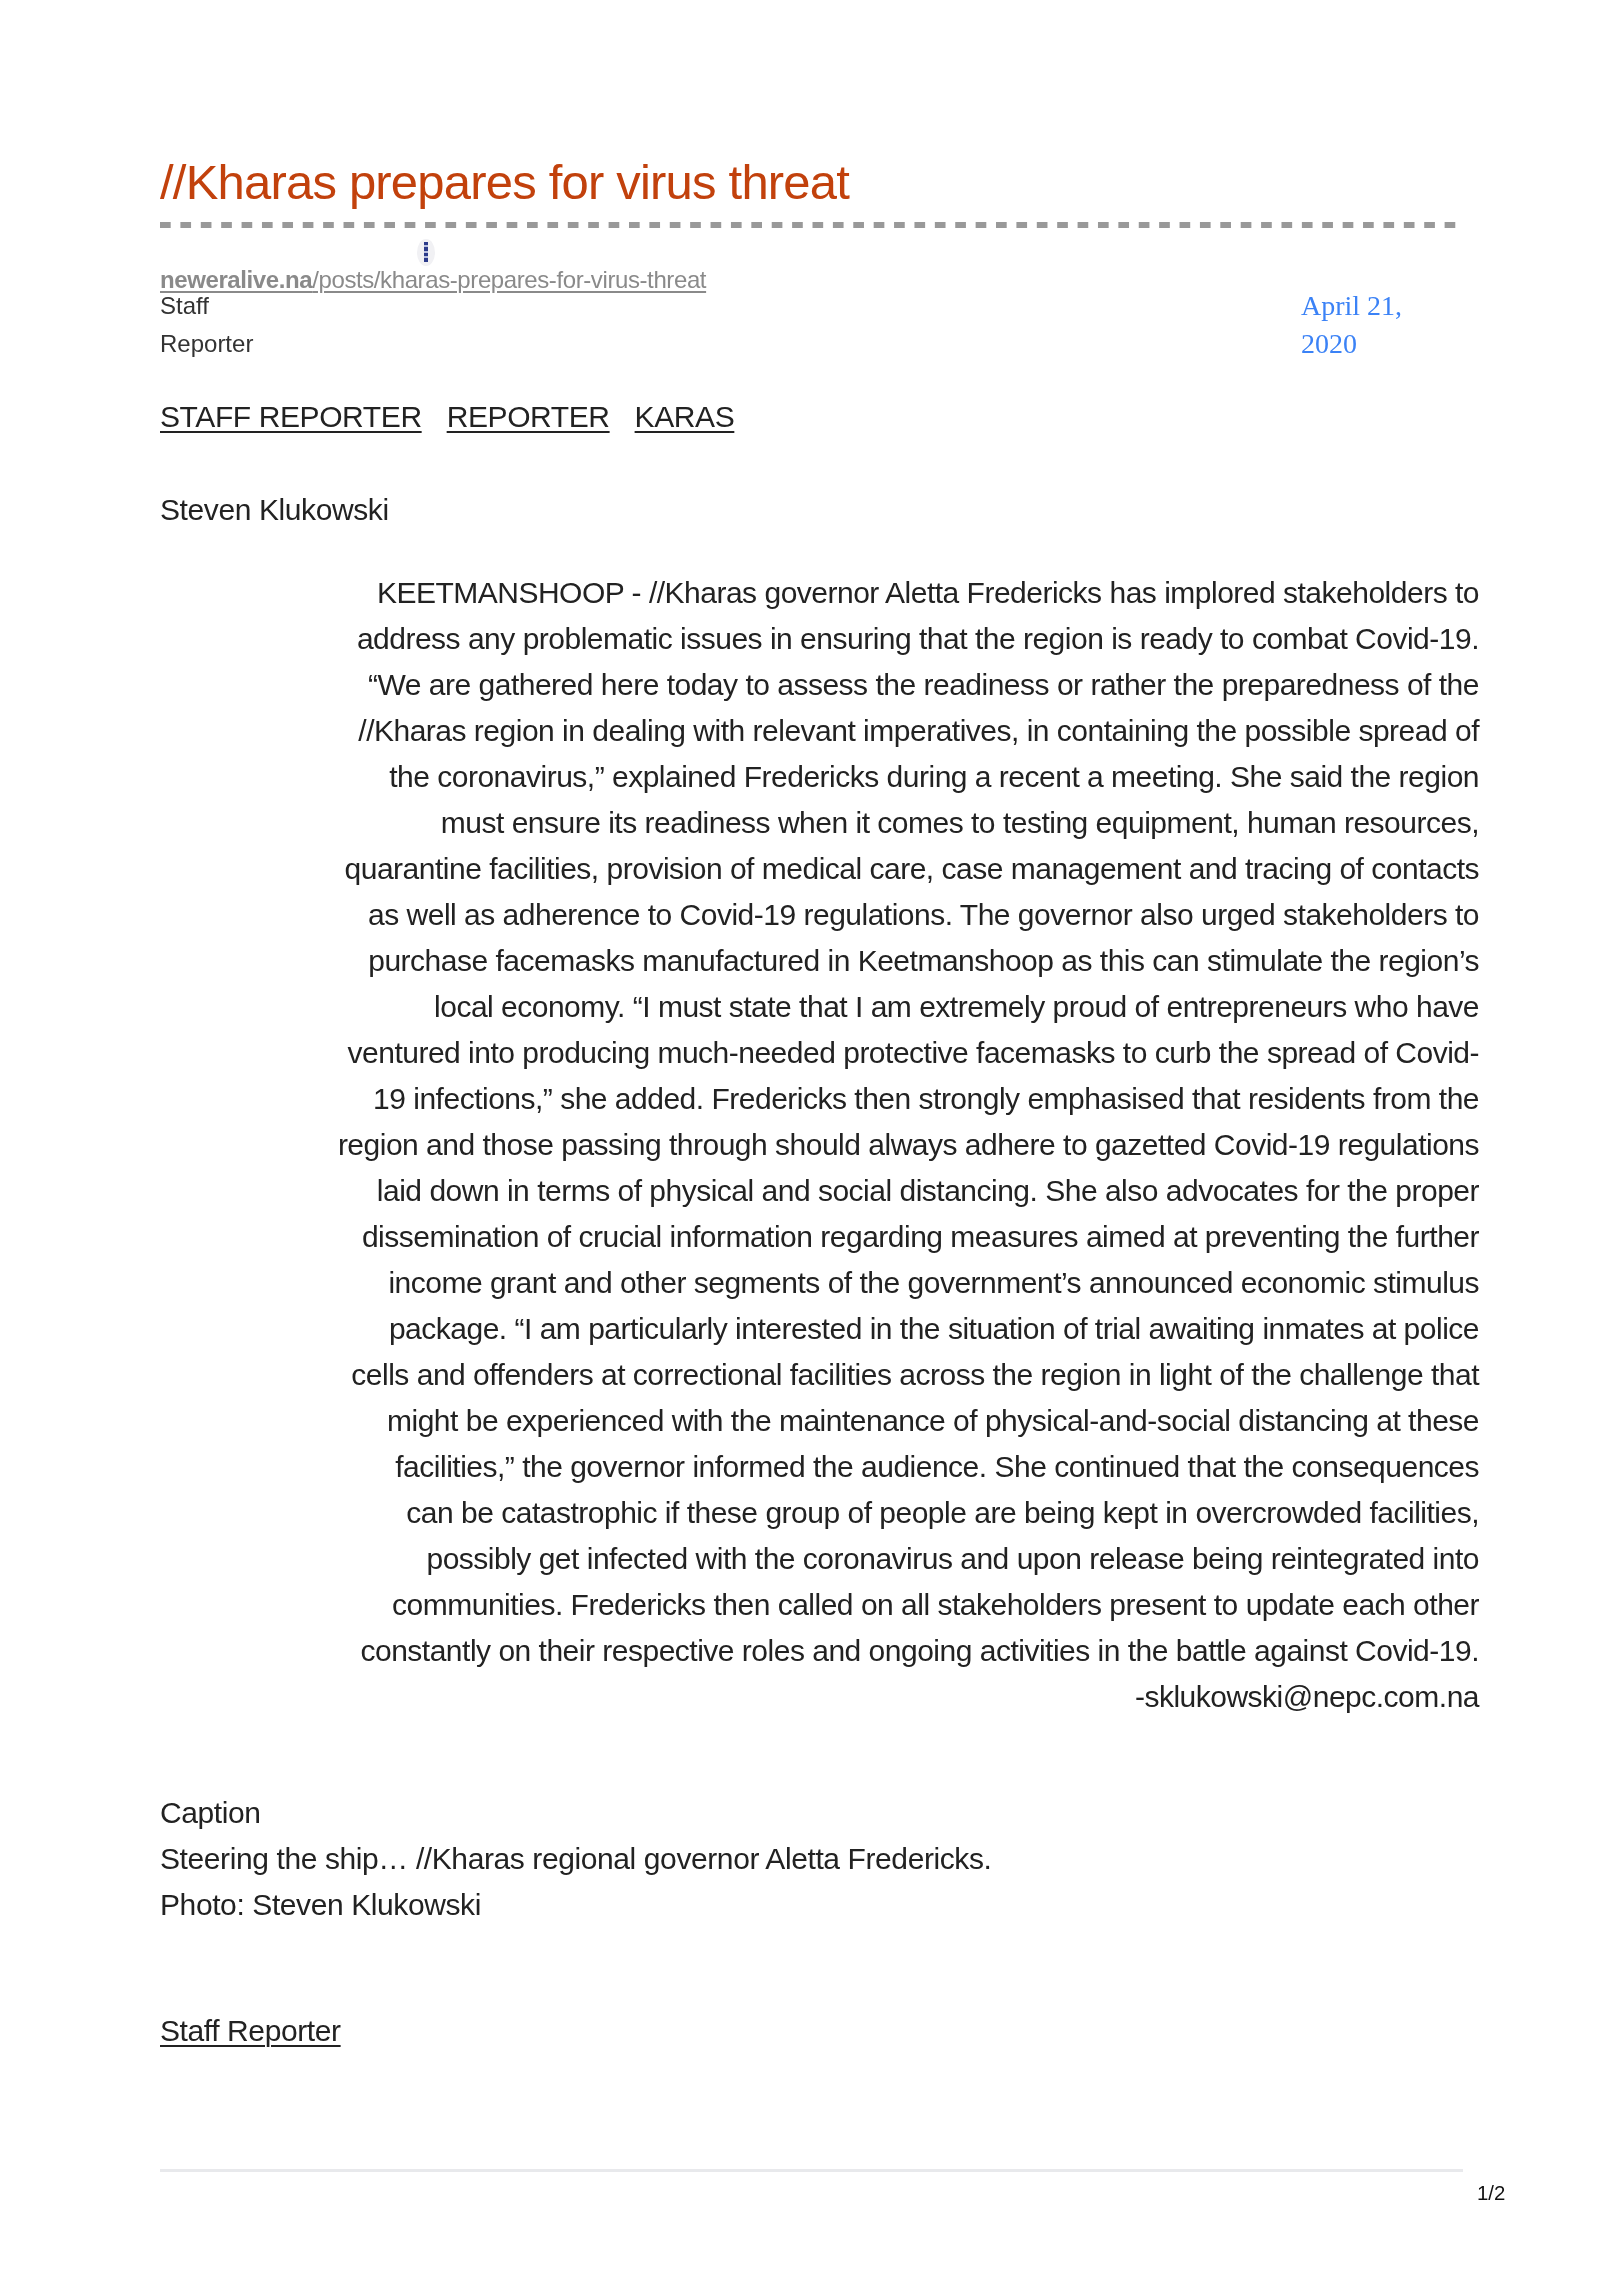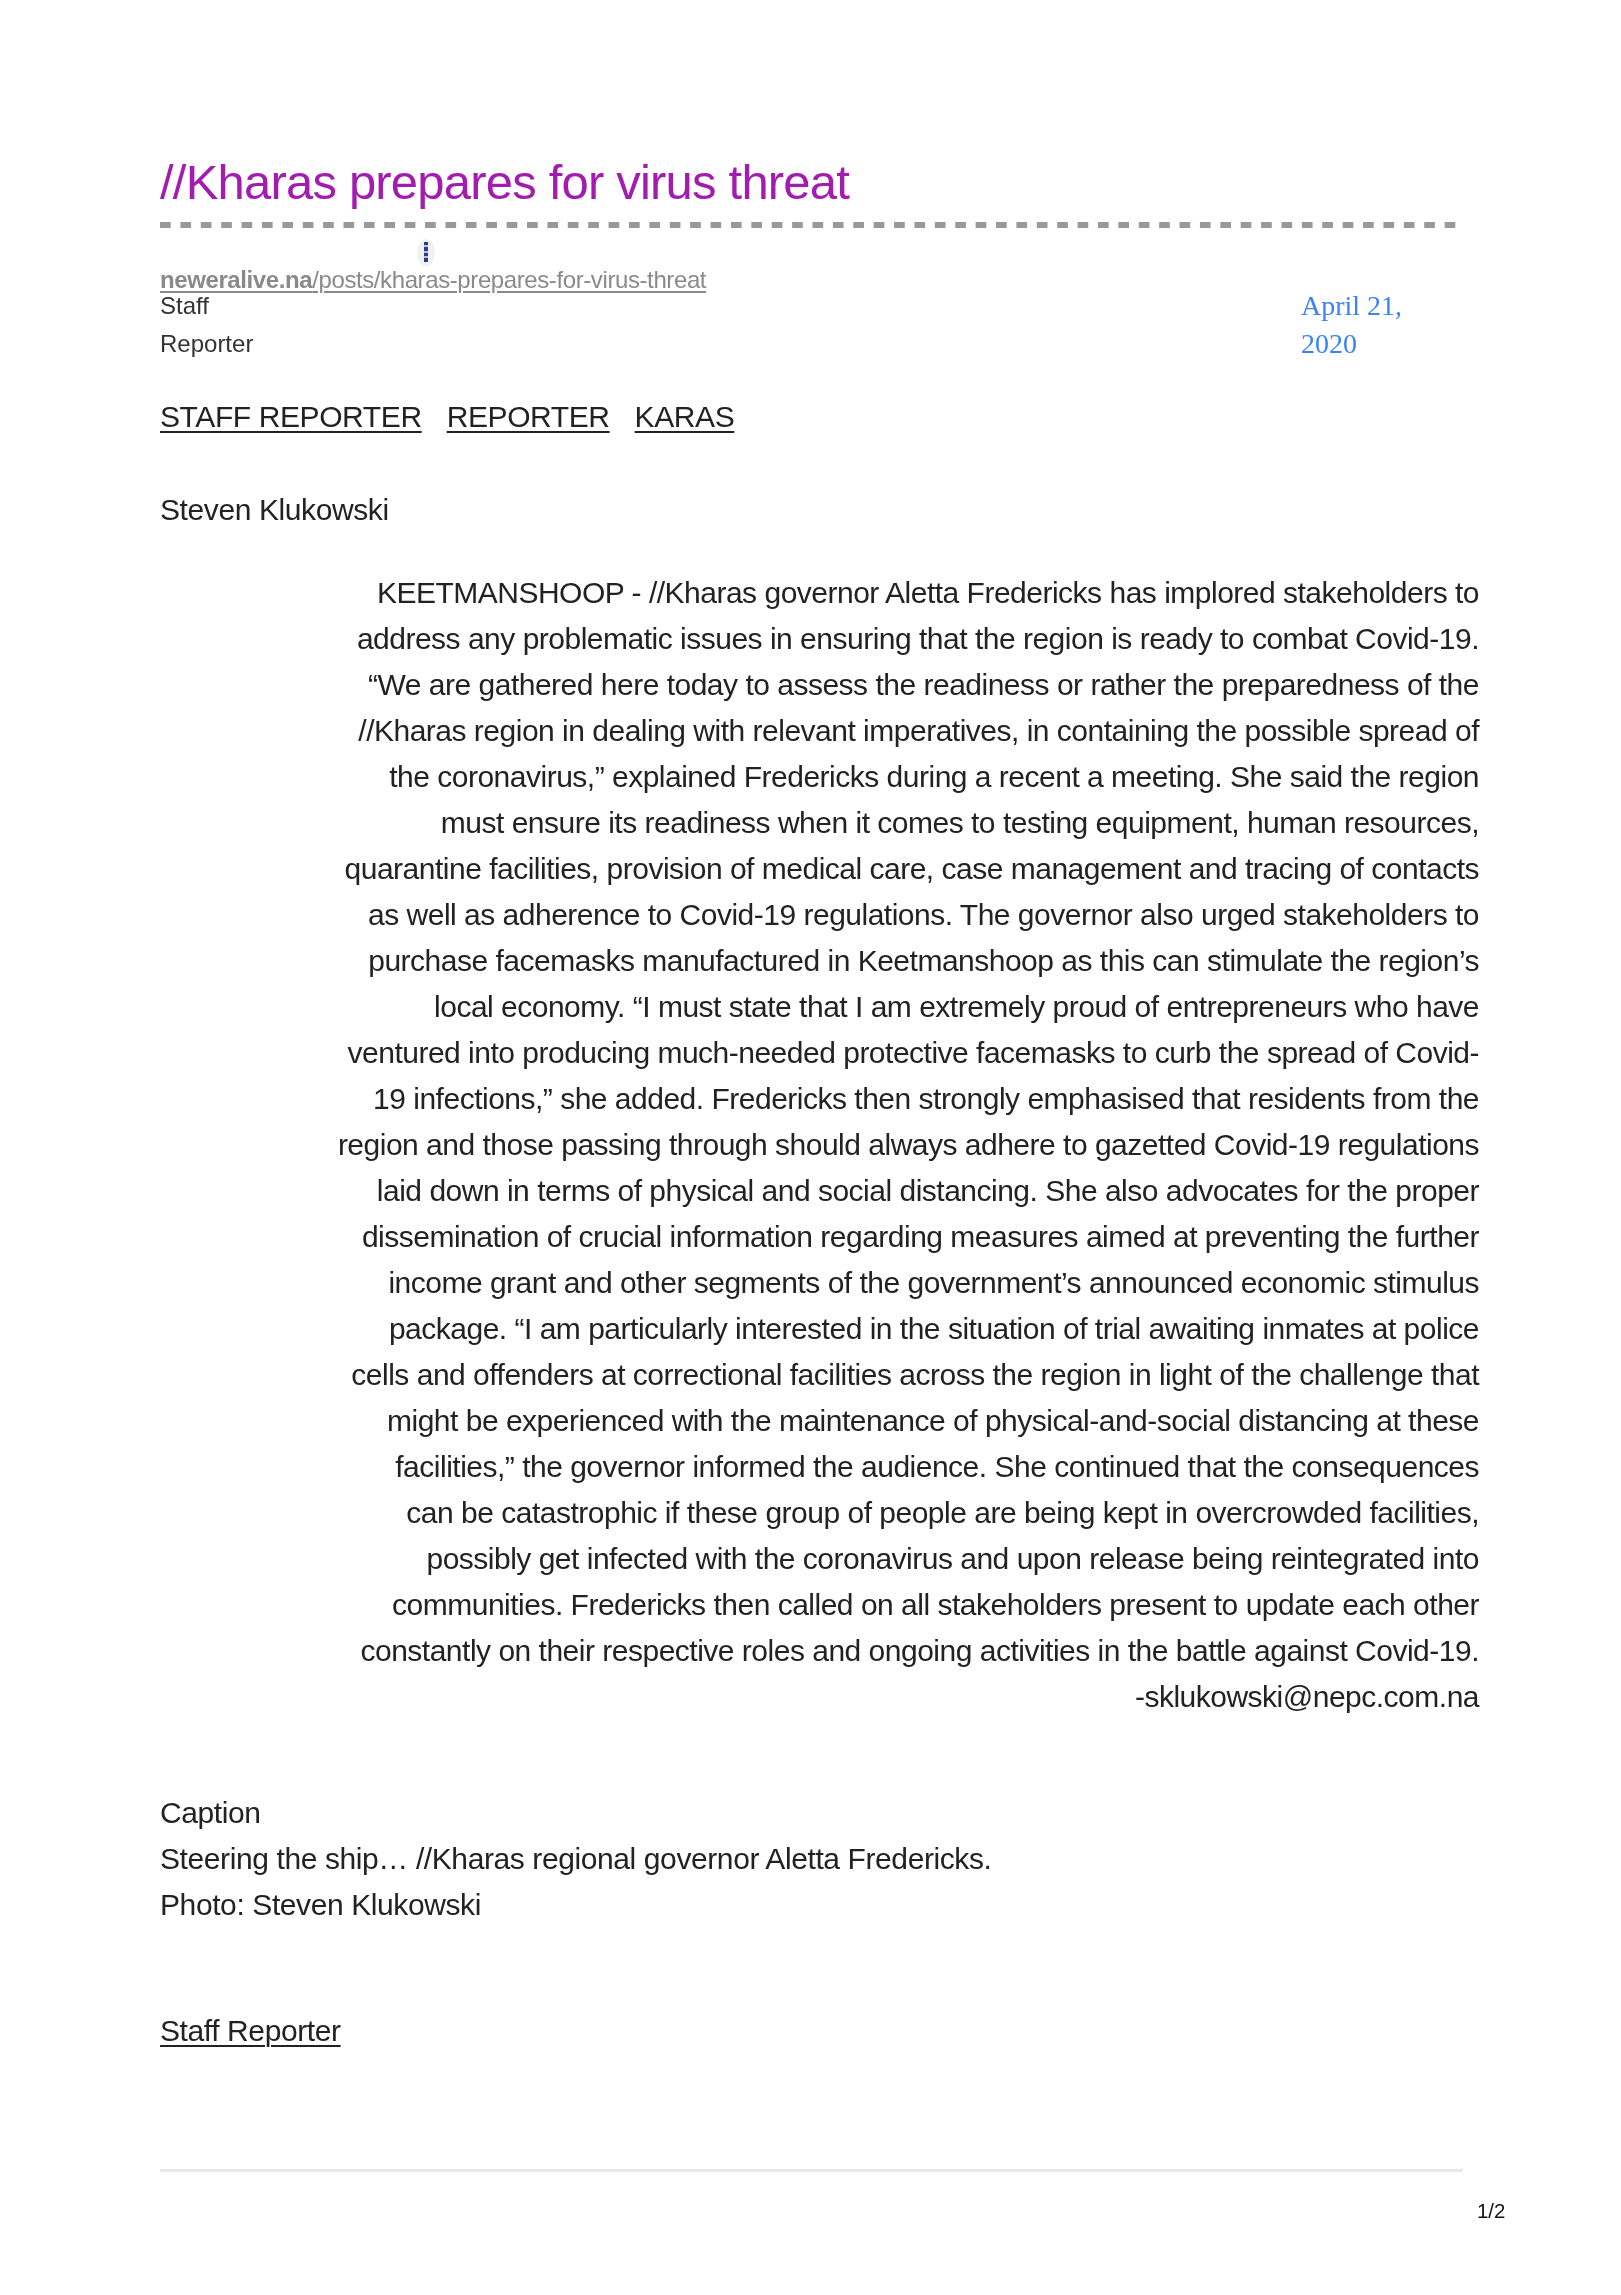--- a/index.html
+++ b/index.html
@@ -17,21 +17,21 @@
       top: 0;
       width: 1303px;
     }
     .title {
       position: absolute;
       top: 154px;
       left: 0;
       font-size: 49px;
       font-weight: 400;
       letter-spacing: -0.8px;
-      color: #a21caf;
+      color: #c2410c;
       margin: 0;
       white-space: nowrap;
     }
     .dash-rule {
       position: absolute;
       top: 222px;
       left: 0;
       width: 1303px;
       height: 5.5px;
       background-image: linear-gradient(to right, #999999 0, #999999 11px, transparent 11px, transparent 20.4px);
@@ -156,21 +156,20 @@
       height: 3.1px;
       background: #e8e9ec;
     }
     .page-number {
       position: absolute;
       top: 2182px;
       left: 1477px;
       font-size: 20.4px;
       color: #111111;
       font-family: "Liberation Sans", sans-serif;
-      margin-top: 18px;
     }
   </style>
 </head>
 <body>
 
 <div class="page">
   <h1 class="title">//Kharas prepares for virus threat</h1>
   <div class="dash-rule"></div>
 
   <div class="source-row">

